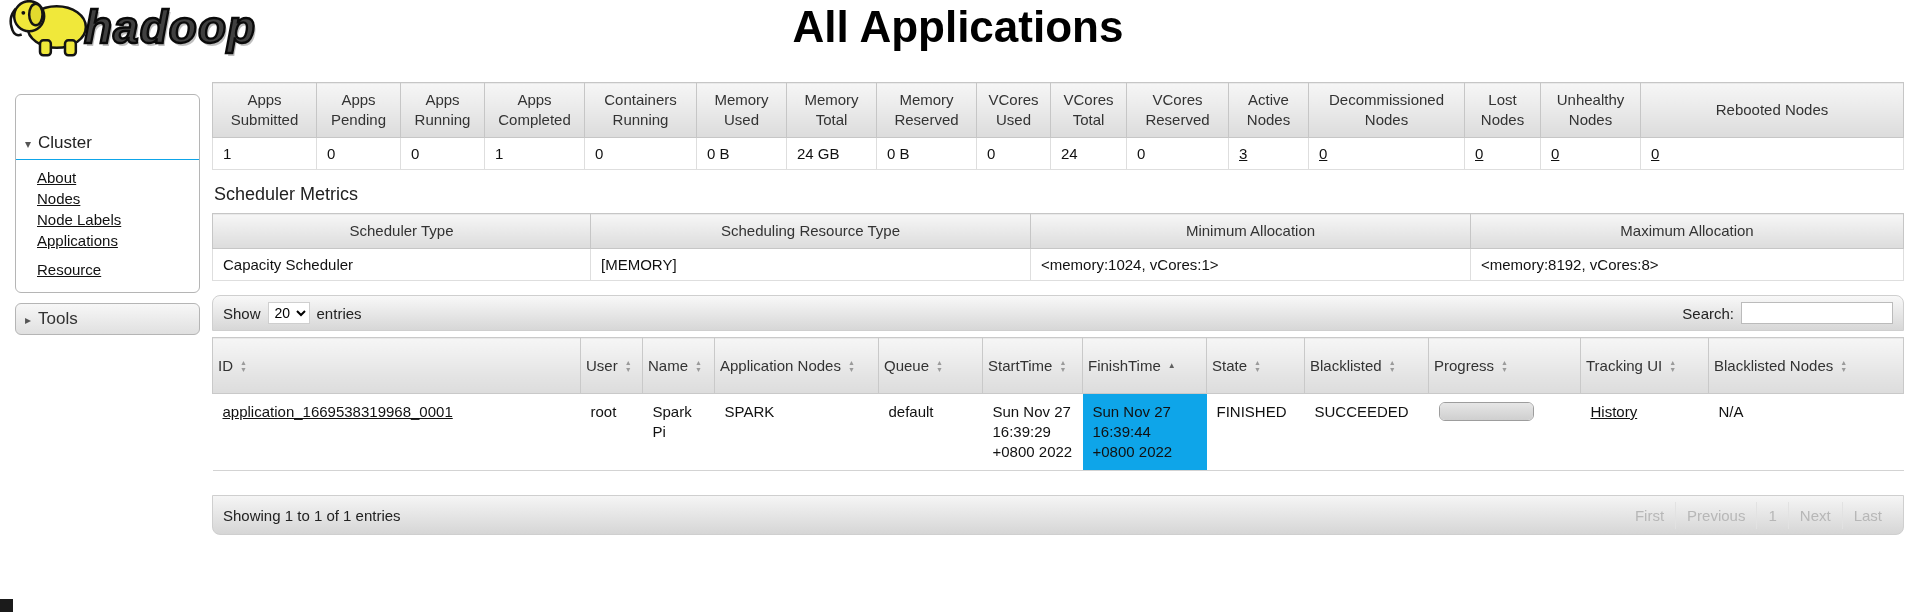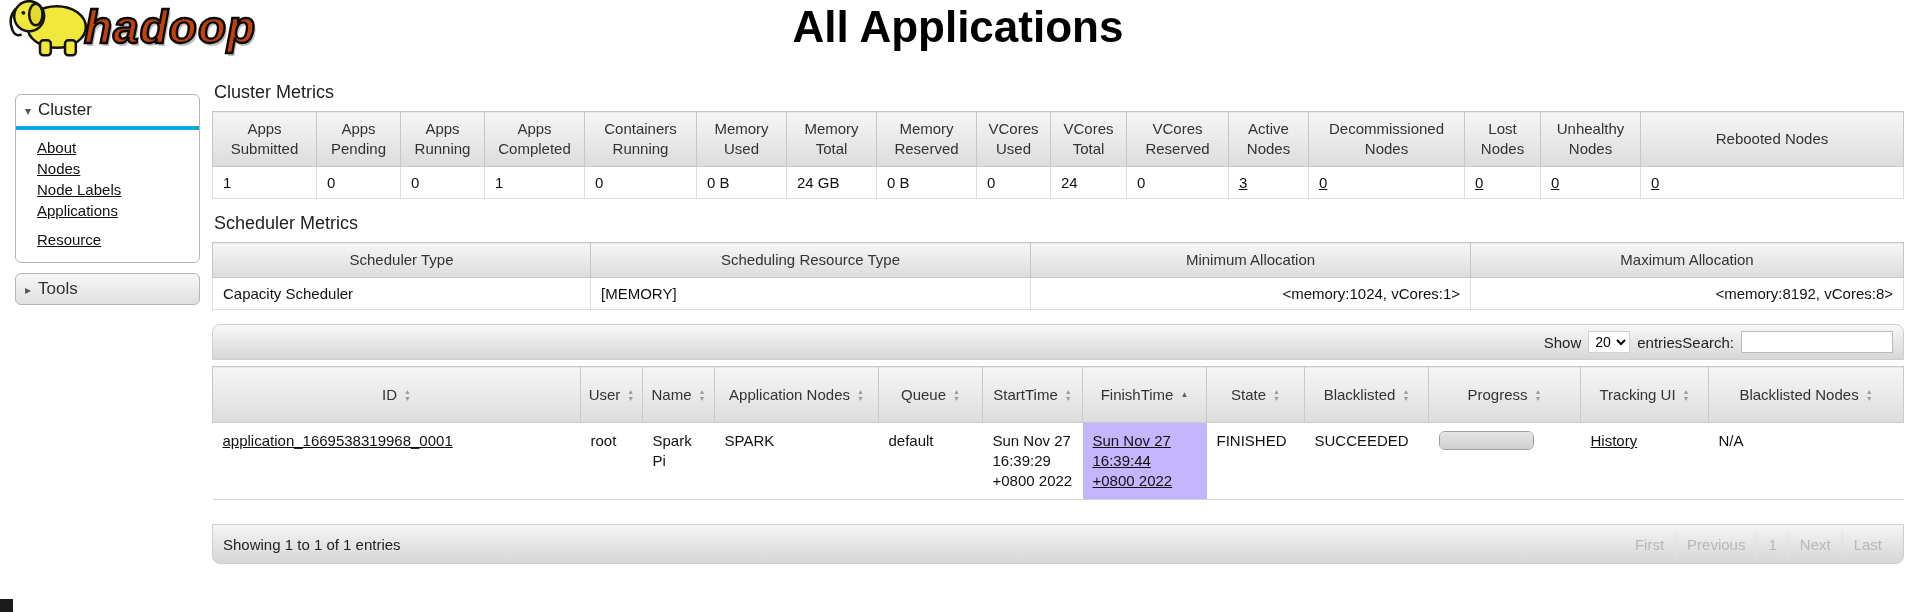--- a/index.html
+++ b/index.html
@@ -7,31 +7,31 @@
   body {
     width:1916px; height:612px; overflow:hidden; background:#fff;
     font-family:"Liberation Sans", sans-serif; color:#222; position:relative;
   }
   
   .header { position:relative; height:62px; }
   .logo { position:absolute; left:6px; top:-8px; display:flex; align-items:center; text-decoration:none; }
   .logo svg { display:block; }
   .logo-text {
     font-size:46px; font-weight:800; font-style:italic; letter-spacing:1px;
-    color:#c2410c; -webkit-text-stroke:2.4px #0a0a0a;
+    color:#404040; -webkit-text-stroke:2.4px #0a0a0a;
     text-shadow:2px 3px 0 rgba(0,0,0,0.25); margin-left:-10px;
   }
   .page-title { text-align:center; font-size:44px; font-weight:700; color:#000; padding-top:2px; }
   
   .content { display:flex; align-items:flex-start; }
   .sidebar { width:185px; margin:32px 0 0 15px; flex:0 0 auto; }
   .main { flex:1 1 auto; margin:20px 12px 0 12px; min-width:0; }
   
   .nav-panel { border:1px solid #b5b5b5; border-radius:6px; background:#fff; padding-bottom:14px; }
-  .nav-header { padding:5px 9px 6px 9px; font-size:17px; color:#222; border-bottom:4px solid #0ea5e9; }
+  .nav-header { padding:5px 9px 6px 9px; font-size:17px; color:#222; border-bottom:1px solid #0ea5e9;margin-top:33px; }
   .caret { font-size:12px; color:#555; margin-right:7px; }
   .nav-links { list-style:none; margin:7px 0 0 0; padding:0 0 0 21px; }
   .nav-links li { line-height:21px; font-size:15px; }
   .sub-links { list-style:none; margin:4px 0 6px 0; padding:0 0 0 43px; }
   .sub-links li { line-height:20px; font-size:14px; }
   .sched-line { padding-left:21px; margin-top:10px; font-size:15px; }
   .sidebar a { color:#111; text-decoration:underline; }
   .tools-bar {
     margin-top:10px; border:1px solid #b5b5b5; border-radius:6px;
     background:linear-gradient(#f7f7f7,#e0e0e0); padding:5px 9px; font-size:17px; color:#333;
@@ -41,47 +41,47 @@
   table.metrics { width:100%; border-collapse:collapse; table-layout:fixed; margin-bottom:14px; }
   table.metrics th {
     background:linear-gradient(#f6f6f6,#dcdcdc); border:1px solid #c6c6c6;
     font-weight:400; font-size:15px; color:#333; padding:7px 4px; text-align:center; line-height:20px;
   }
   table.metrics td {
     border:1px solid #dedede; font-size:15px; color:#111; padding:6px 10px;
     background:#fff; line-height:19px;
   }
   table.metrics a { color:#111; text-decoration:underline; }
-  td.c-center { text-align:right; }
+  td.c-center { text-align:left; }
   
   .dt-toolbar {
-    display:flex; justify-content:flex-end; align-items:center;
+    display:flex; justify-content:space-between; align-items:center;
     background:linear-gradient(#f8f8f8,#d7d7d7); border:1px solid #cfcfcf;
     border-radius:8px 8px 0 0; padding:5px 10px; font-size:15px; color:#222; height:36px;
   }
   .dt-length { display:flex; align-items:center; gap:7px; }
   .dt-length select { font-size:14px; border:1px solid #cfcfcf; background:#fff; padding:1px 2px; }
   .dt-search { display:flex; align-items:center; gap:7px; }
   .dt-search input { width:152px; height:22px; border:1px solid #bbb; background:#fff; font-size:14px; padding:2px 4px; }
   
   table.apps { width:100%; border-collapse:collapse; table-layout:fixed; margin-top:6px; }
   table.apps thead th {
     background:linear-gradient(#f6f6f6,#dcdcdc); border:1px solid #c9c9c9;
     font-weight:400; font-size:15px; color:#333; padding:6px 5px; height:56px;
     vertical-align:middle; cursor:pointer;
   }
-  .th-inner { display:flex; align-items:center; justify-content:center; flex-wrap:wrap; gap:2px 7px; line-height:19px; }
+  .th-inner { display:flex; align-items:center; flex-wrap:wrap; gap:2px 7px; line-height:19px; }
   .sort-icons { display:inline-flex; flex-direction:column; line-height:7px; }
   .sort-icons span { font-size:7px; color:#9a9a9a; }
   .sort-icons.sorted span { font-size:8px; color:#5f5f5f; }
   table.apps tbody td {
     font-size:15px; color:#111; padding:8px 10px; vertical-align:top;
     line-height:20px; border-bottom:1px solid #d3d3d3; background:#fff;
   }
-  table.apps tbody td.sorted-col { background:#c4b5fd;text-decoration:underline; }
+  table.apps tbody td.sorted-col { background:#0ea5e9; }
   table.apps a { color:#111; text-decoration:underline; }
   .progress-track {
     width:95px; height:19px; border:1px solid #9d9d9d; border-radius:6px;
     background:linear-gradient(#ececec,#d3d3d3); overflow:hidden;
   }
   .progress-fill { height:100%; background:linear-gradient(#e6e6e6,#cfcfcf); }
   
   .dt-footer {
     display:flex; justify-content:space-between; align-items:center;
     background:linear-gradient(#f5f5f5,#d6d6d6); border:1px solid #cfcfcf;
@@ -134,21 +134,20 @@
       <div class="sched-line">
         <a href="#">Resource</a>
       </div>
     </div>
     <div class="tools-bar">
       <span class="caret">▸</span><span>Tools</span>
     </div>
   </div>
 
   <div class="main">
-    <h2 class="metrics-heading">Cluster Metrics</h2>
 
     <table class="metrics">
       <colgroup>
         <col style="width:104px">
           <col style="width:84px">
           <col style="width:84px">
           <col style="width:100px">
         <col style="width:112px">
           <col style="width:90px">
           <col style="width:90px">

